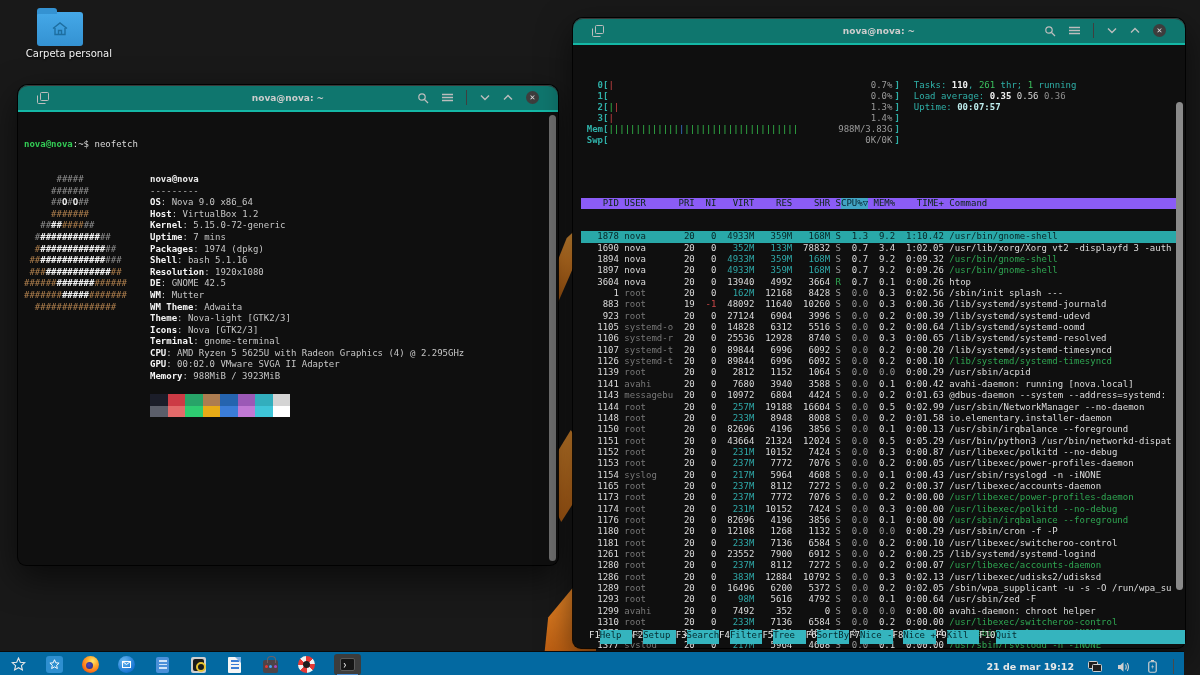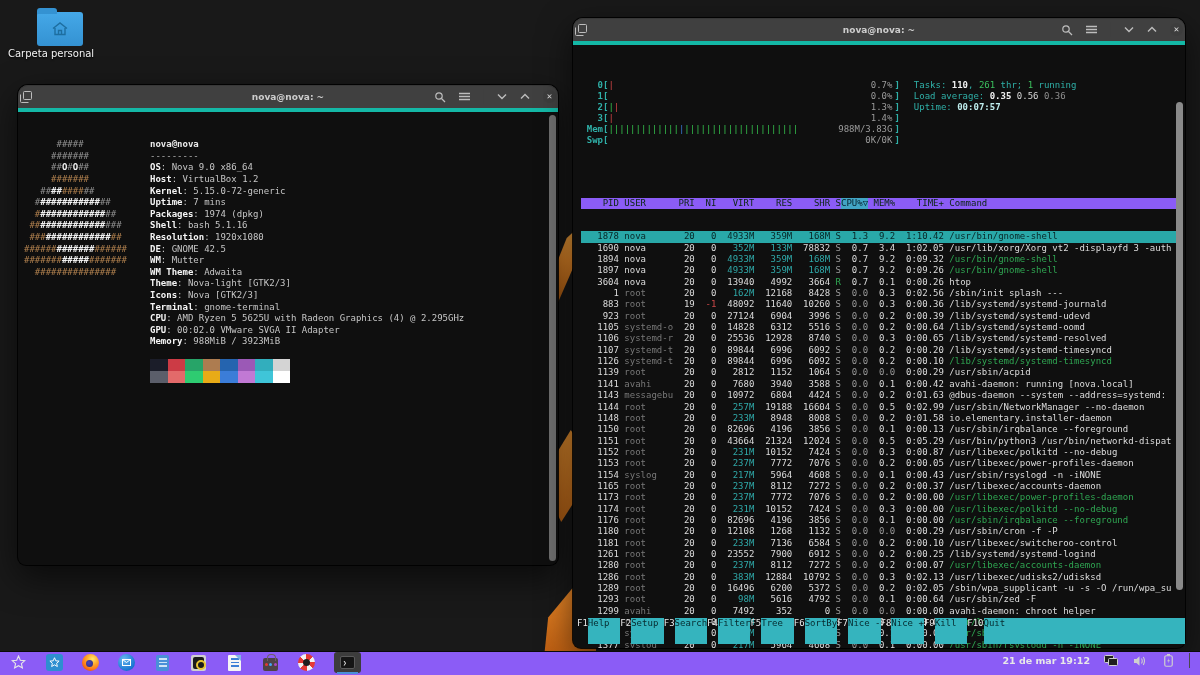--- a/index.html
+++ b/index.html
@@ -6,31 +6,31 @@
   html,body{width:1200px;height:675px;overflow:hidden;background:#191919;font-family:"DejaVu Sans",sans-serif}
   .desktop{position:relative;width:1200px;height:675px;background:#191919}
 
   
   .flame{position:absolute;z-index:0}
   .flame1{left:548px;top:224px;width:34px;height:78px;clip-path:polygon(100% 0,100% 30%,30% 100%,0 78%,55% 18%);background:linear-gradient(205deg,#f8b04a 0%,#ef8f2b 45%,#b85f10 100%)}
   .flame2{left:546px;top:430px;width:40px;height:92px;clip-path:polygon(62% 0,100% 26%,100% 58%,38% 100%,0 66%,20% 30%);background:linear-gradient(200deg,#f29a35,#c96a16)}
   .flame3{left:544px;top:588px;width:52px;height:70px;clip-path:polygon(55% 0,100% 38%,100% 100%,0 100%,8% 42%);background:linear-gradient(190deg,#ef8c2a,#b95b10)}
 
   
-  .desktop-icon{position:absolute;left:8px;top:6px;width:104px;text-align:left;z-index:1}
+  .desktop-icon{position:absolute;left:8px;top:6px;width:104px;text-align:right;z-index:1}
   .folder{position:relative;width:46px;height:34px;margin:6px auto 2px;background:linear-gradient(#45a8e8,#3492d2);border-radius:3px}
   .folder:before{content:"";position:absolute;left:0;top:-4px;width:20px;height:6px;background:#3492d2;border-radius:3px 3px 0 0}
   .folder svg{position:absolute;left:50%;top:50%;transform:translate(-50%,-50%)}
   .folder-label{font-size:10px;color:#f2f2f2;text-shadow:0 1px 2px #000}
 
   
   .window{position:absolute;background:#0f0f0f;border-radius:10px 10px 8px 8px;box-shadow:0 12px 34px rgba(0,0,0,.6),0 0 0 1px rgba(0,0,0,.85);z-index:2}
   .win-left{left:18px;top:85px;width:540px;height:480px}
   .win-right{left:573px;top:18px;width:612px;height:630px;z-index:3}
-  .titlebar{position:relative;height:27px;background:#404040;border-radius:10px 10px 0 0;display:flex;align-items:center;padding:0 2px;box-shadow:inset 0 1px 0 #383838;border-bottom:4px solid #14b8a6}
+  .titlebar{position:relative;height:27px;background:#0f766e;border-radius:10px 10px 0 0;display:flex;align-items:center;padding:0 19px;box-shadow:inset 0 1px 0 #383838;border-bottom:2px solid #14b8a6}
   .title{position:absolute;left:0;right:0;text-align:center;font-size:9px;font-weight:bold;color:#cdcdcd;pointer-events:none}
   .tb-icon{display:inline-flex;align-items:center;color:#bdbdbd;z-index:1}
   .tb-actions{margin-left:auto;display:flex;align-items:center;gap:13px;z-index:1;color:#c4c4c4}
   .tb-sep{width:1px;height:15px;background:#3f3f3f}
   .closebtn{width:13px;height:13px;border-radius:50%;background:#3d3d3d;color:#d8d8d8;font-size:9px;line-height:12px;text-align:center;font-family:"DejaVu Sans Mono",monospace}
 
   
   .termbody{position:absolute;left:0;right:0;top:28px;bottom:0;font:9px/11.6px "DejaVu Sans Mono",monospace;color:#d9d9d9;padding:3px 8px 0 6px;white-space:pre;overflow:hidden}
   .tline{white-space:pre}
   .prg{color:#33cc55;font-weight:bold}
@@ -75,27 +75,27 @@
   .hc.res{width:7ch}
   .hc.shr{width:7ch}
   .hc.st{width:2ch;text-align:left;padding-left:1ch}
   .hc.cpu{width:5ch}
   .hc.mem{width:5ch}
   .hc.time{width:9ch}
   .hc.cmd{flex:1 1 auto;text-align:left;padding-left:1ch}
   .cw{color:#dcdcdc}.cdim{color:#787878}.cred{color:#cc4848}.ccyan{color:#2fa8a8}.cgrn{color:#2fa652}.cgray{color:#9a9a9a}
   .sel{background:#29a8a8}
   .sel .hc{color:#072525 !important}
-  .fbar{position:absolute;left:4px;right:0;bottom:4px;height:26px;line-height:11.35px;display:flex;white-space:pre;font:9px/11.35px "DejaVu Sans Mono",monospace}
+  .fbar{position:absolute;left:16px;right:0;bottom:4px;height:14px;line-height:11.35px;display:flex;white-space:pre;font:9px/11.35px "DejaVu Sans Mono",monospace}
   .fk{color:#e8e8e8}
   .fl{background:#35b4be;color:#062a2e}
   .ffill{flex:1 1 auto}
 
   
-  .taskbar{position:absolute;left:0;right:0;bottom:0;height:23px;background:#8b5cf6;box-shadow:0 -1px 0 #0a0a0a;display:flex;align-items:flex-start;padding:0 10px;z-index:5}
+  .taskbar{position:absolute;left:0;right:16px;bottom:0;height:23px;background:#0369a1;box-shadow:0 -1px 0 #0a0a0a;display:flex;align-items:flex-end;padding:0 10px;z-index:5}
   .tb-left{display:flex;align-items:center;gap:19px}
   .tb-right{margin-left:auto;display:flex;align-items:center;gap:12px}
   .tbi{width:17px;height:17px;display:flex;align-items:center;justify-content:center;position:relative}
   .icon-star svg{display:block}
   .icon-tile{background:#2e8fd0;border-radius:3px}
   .icon-ff{border-radius:50%;background:radial-gradient(circle at 62% 30%,#ffe066 4%,#ffab2e 34%,#ff7a1a 62%,#d84f15 86%,#b73d10 100%)}
   .icon-ff:after{content:"";position:absolute;left:4px;top:6px;width:7px;height:7px;border-radius:50%;background:radial-gradient(circle at 40% 40%,#4a47c4,#2b2a72)}
   .icon-tb{border-radius:50%;background:radial-gradient(circle at 35% 30%,#68b8f0,#1976d2 70%,#0d5aa8)}
   .icon-files{width:13px;height:16px;background:#4a90d9;border-radius:2px;display:flex;flex-direction:column;justify-content:center;gap:2px;align-items:center}
   .icon-files i{display:block;width:8px;height:1.5px;background:#cfe4f7}
@@ -163,20 +163,21 @@
           </span>
         <span class="tb-icon">
             <svg width="10" height="7" viewBox="0 0 10 7">
               <path d="M1 5.5 L5 1.5 L9 5.5" fill="none" stroke="currentColor" stroke-width="1.4"></path>
             </svg>
           </span>
         <span class="closebtn">✕</span>
       </span>
     </div>
     <div class="termbody">
+      <div class="tline"><span class="prg">nova@nova</span><span class="prw">:~$</span><span> neofetch</span></div>
       <div class="nf-wrap">
         <pre class="nf-logo"><div><span class="lg-g">      #####</span></div><div><span class="lg-g">     #######</span></div><div><span class="lg-g">     ##</span><span class="lg-w">O</span><span class="lg-g">#</span><span class="lg-w">O</span><span class="lg-g">##</span></div><div><span class="lg-g">     </span><span class="lg-t">#######</span></div><div><span class="lg-g">   ##</span><span class="lg-w">##</span><span class="lg-t">####</span><span class="lg-g">##</span></div><div><span class="lg-g">  #</span><span class="lg-w">###########</span><span class="lg-g">##</span></div><div><span class="lg-t">  #</span><span class="lg-w">############</span><span class="lg-g">##</span></div><div><span class="lg-t"> ##</span><span class="lg-w">############</span><span class="lg-g">###</span></div><div><span class="lg-t"> ###</span><span class="lg-w">############</span><span class="lg-t">##</span></div><div><span class="lg-t">######</span><span class="lg-w">#######</span><span class="lg-t">######</span></div><div><span class="lg-t">#######</span><span class="lg-w">#####</span><span class="lg-t">#######</span></div><div><span class="lg-g">  </span><span class="lg-t">###############</span></div></pre>
         <div class="nf-info"><div class="nf-head">nova@nova</div><div class="nf-dash">---------</div><div><span class="nf-label">OS</span><span class="nf-value">: Nova 9.0 x86_64</span></div><div><span class="nf-label">Host</span><span class="nf-value">: VirtualBox 1.2</span></div><div><span class="nf-label">Kernel</span><span class="nf-value">: 5.15.0-72-generic</span></div><div><span class="nf-label">Uptime</span><span class="nf-value">: 7 mins</span></div><div><span class="nf-label">Packages</span><span class="nf-value">: 1974 (dpkg)</span></div><div><span class="nf-label">Shell</span><span class="nf-value">: bash 5.1.16</span></div><div><span class="nf-label">Resolution</span><span class="nf-value">: 1920x1080</span></div><div><span class="nf-label">DE</span><span class="nf-value">: GNOME 42.5</span></div><div><span class="nf-label">WM</span><span class="nf-value">: Mutter</span></div><div><span class="nf-label">WM Theme</span><span class="nf-value">: Adwaita</span></div><div><span class="nf-label">Theme</span><span class="nf-value">: Nova-light [GTK2/3]</span></div><div><span class="nf-label">Icons</span><span class="nf-value">: Nova [GTK2/3]</span></div><div><span class="nf-label">Terminal</span><span class="nf-value">: gnome-terminal</span></div><div><span class="nf-label">CPU</span><span class="nf-value">: AMD Ryzen 5 5625U with Radeon Graphics (4) @ 2.295GHz</span></div><div><span class="nf-label">GPU</span><span class="nf-value">: 00:02.0 VMware SVGA II Adapter</span></div><div><span class="nf-label">Memory</span><span class="nf-value">: 988MiB / 3923MiB</span></div><div>&nbsp;</div><div class="pal-row"><span class="pal" style="background: rgb(27, 29, 41);"></span><span class="pal" style="background: rgb(204, 59, 69);"></span><span class="pal" style="background: rgb(39, 164, 104);"></span><span class="pal" style="background: rgb(173, 124, 80);"></span><span class="pal" style="background: rgb(37, 100, 175);"></span><span class="pal" style="background: rgb(155, 89, 182);"></span><span class="pal" style="background: rgb(50, 174, 189);"></span><span class="pal" style="background: rgb(212, 212, 212);"></span></div><div class="pal-row"><span class="pal" style="background: rgb(91, 94, 106);"></span><span class="pal" style="background: rgb(227, 106, 106);"></span><span class="pal" style="background: rgb(46, 204, 113);"></span><span class="pal" style="background: rgb(232, 171, 23);"></span><span class="pal" style="background: rgb(59, 125, 216);"></span><span class="pal" style="background: rgb(193, 121, 212);"></span><span class="pal" style="background: rgb(63, 197, 216);"></span><span class="pal" style="background: rgb(255, 255, 255);"></span></div></div>
       </div>
       <div class="tline">&nbsp;</div>
     </div>
     <div class="scrollthumb thumb-left"></div>
   </div>
 
   <div class="window win-right">

